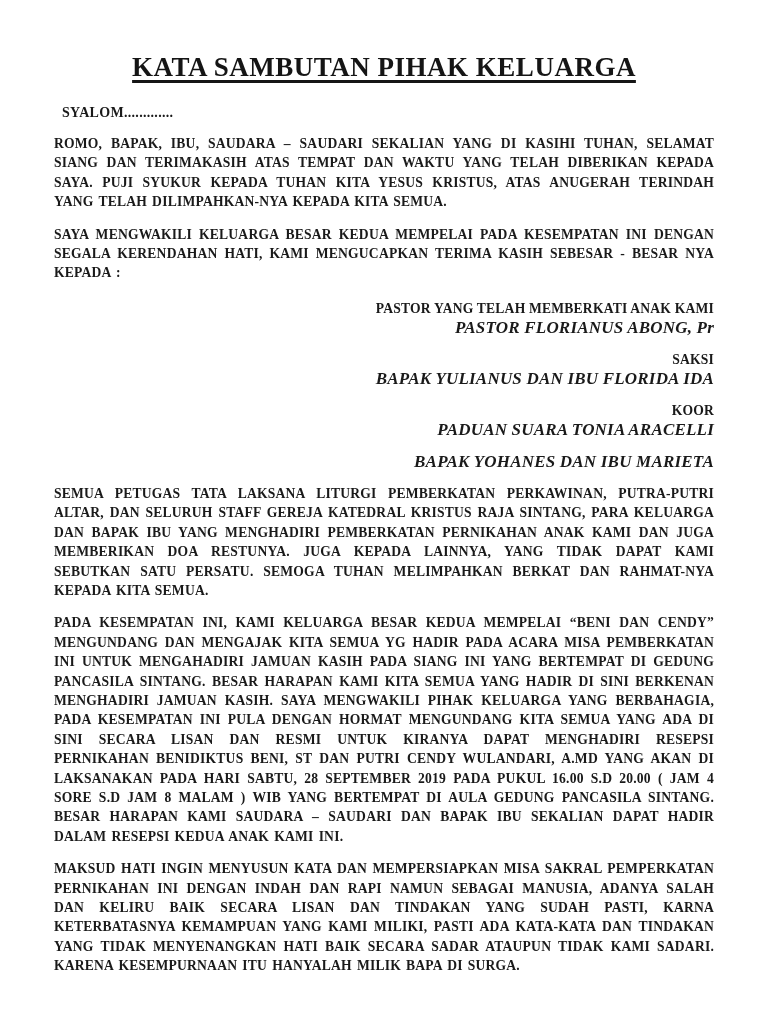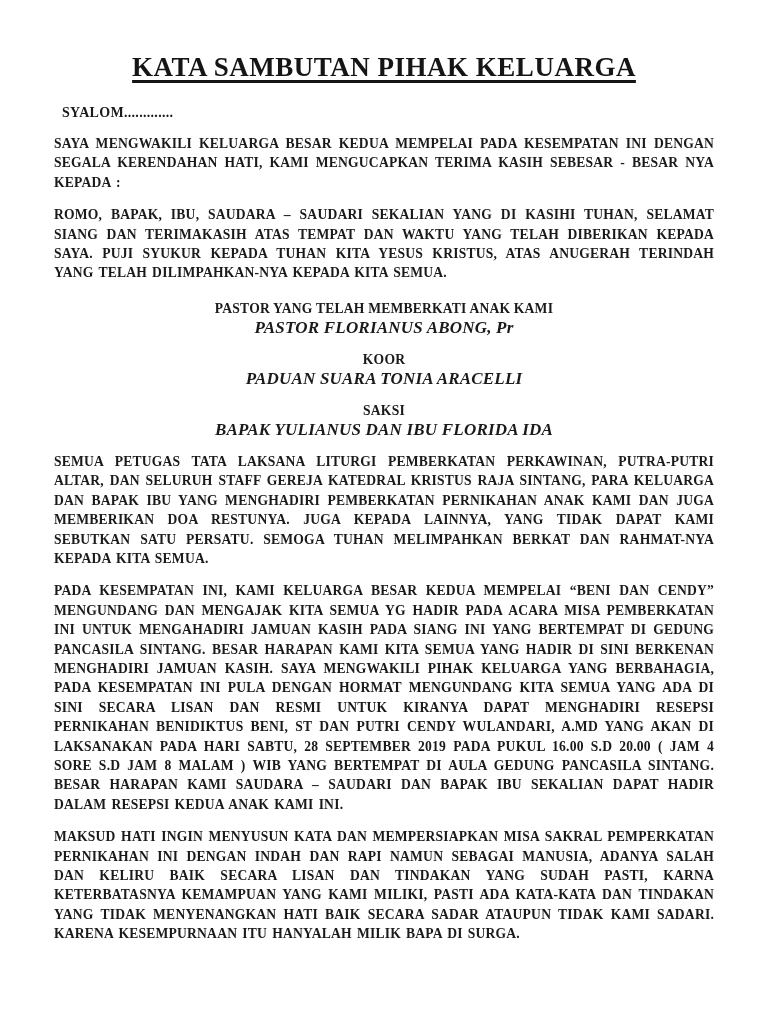--- a/index.html
+++ b/index.html
@@ -45,21 +45,21 @@
     font-weight: 600;
     line-height: 19.4px;
     text-align: justify;
     letter-spacing: 0.2px;
     word-spacing: 1.5px;
   }
   .ack-list {
     margin: 16px 0 12px 0;
   }
   .ack {
-    text-align: center;
+    text-align: right;
     margin-bottom: 13px;
   }
   .ack-role {
     font-size: 13.6px;
     font-weight: bold;
     line-height: 19px;
     letter-spacing: 0.2px;
   }
   .ack-name {
     font-size: 17px;
@@ -71,42 +71,43 @@
 </style>
 </head>
 <body>
 
 <div class="page">
 
   <h1 class="doc-title">KATA SAMBUTAN PIHAK KELUARGA</h1>
 
   <p class="salutation">SYALOM.............</p>
 
+  <p class="body-para">ROMO, BAPAK, IBU, SAUDARA – SAUDARI SEKALIAN YANG DI KASIHI TUHAN, SELAMAT SIANG DAN TERIMAKASIH ATAS TEMPAT DAN WAKTU YANG TELAH DIBERIKAN KEPADA SAYA. PUJI SYUKUR KEPADA TUHAN KITA YESUS KRISTUS, ATAS ANUGERAH TERINDAH YANG TELAH DILIMPAHKAN-NYA KEPADA KITA SEMUA.</p>
+
   <p class="body-para">SAYA MENGWAKILI KELUARGA BESAR KEDUA MEMPELAI PADA KESEMPATAN INI DENGAN SEGALA KERENDAHAN HATI, KAMI MENGUCAPKAN TERIMA KASIH SEBESAR - BESAR NYA KEPADA :</p>
-
-  <p class="body-para">ROMO, BAPAK, IBU, SAUDARA – SAUDARI SEKALIAN YANG DI KASIHI TUHAN, SELAMAT SIANG DAN TERIMAKASIH ATAS TEMPAT DAN WAKTU YANG TELAH DIBERIKAN KEPADA SAYA. PUJI SYUKUR KEPADA TUHAN KITA YESUS KRISTUS, ATAS ANUGERAH TERINDAH YANG TELAH DILIMPAHKAN-NYA KEPADA KITA SEMUA.</p>
 
   <div class="ack-list">
 
     <div class="ack">
       <div class="ack-role">PASTOR YANG TELAH MEMBERKATI ANAK KAMI</div>
       <div class="ack-name">PASTOR FLORIANUS ABONG, Pr</div>
     </div>
 
     <div class="ack">
+      <div class="ack-role">SAKSI</div>
+      <div class="ack-name">BAPAK YULIANUS DAN IBU FLORIDA IDA</div>
+    </div>
+
+    <div class="ack">
       <div class="ack-role">KOOR</div>
       <div class="ack-name">PADUAN SUARA TONIA ARACELLI</div>
     </div>
 
     <div class="ack">
-      <div class="ack-role">SAKSI</div>
-      <div class="ack-name">BAPAK YULIANUS DAN IBU FLORIDA IDA</div>
-    </div>
-
-    <div class="ack">
+      <div class="ack-name">BAPAK YOHANES DAN IBU MARIETA</div>
     </div>
 
   </div>
 
   <p class="body-para">SEMUA PETUGAS TATA LAKSANA LITURGI PEMBERKATAN PERKAWINAN, PUTRA-PUTRI ALTAR, DAN SELURUH STAFF GEREJA KATEDRAL KRISTUS RAJA SINTANG, PARA KELUARGA DAN BAPAK IBU YANG MENGHADIRI PEMBERKATAN PERNIKAHAN ANAK KAMI DAN JUGA MEMBERIKAN DOA RESTUNYA. JUGA KEPADA LAINNYA, YANG TIDAK DAPAT KAMI SEBUTKAN SATU PERSATU. SEMOGA TUHAN MELIMPAHKAN BERKAT DAN RAHMAT-NYA KEPADA KITA SEMUA.</p>
 
   <p class="body-para">PADA KESEMPATAN INI, KAMI KELUARGA BESAR KEDUA MEMPELAI “BENI DAN CENDY” MENGUNDANG DAN MENGAJAK KITA SEMUA YG HADIR PADA ACARA MISA PEMBERKATAN INI UNTUK MENGAHADIRI JAMUAN KASIH PADA SIANG INI YANG BERTEMPAT DI GEDUNG PANCASILA SINTANG. BESAR HARAPAN KAMI KITA SEMUA YANG HADIR DI SINI BERKENAN MENGHADIRI JAMUAN KASIH. SAYA MENGWAKILI PIHAK KELUARGA YANG BERBAHAGIA, PADA KESEMPATAN INI PULA DENGAN HORMAT MENGUNDANG KITA SEMUA YANG ADA DI SINI SECARA LISAN DAN RESMI UNTUK KIRANYA DAPAT MENGHADIRI RESEPSI PERNIKAHAN BENIDIKTUS BENI, ST DAN PUTRI CENDY WULANDARI, A.MD YANG AKAN DI LAKSANAKAN PADA HARI SABTU, 28 SEPTEMBER 2019 PADA PUKUL 16.00 S.D 20.00 ( JAM 4 SORE S.D JAM 8 MALAM ) WIB YANG BERTEMPAT DI AULA GEDUNG PANCASILA SINTANG. BESAR HARAPAN KAMI SAUDARA – SAUDARI DAN BAPAK IBU SEKALIAN DAPAT HADIR DALAM RESEPSI KEDUA ANAK KAMI INI.</p>
 
   <p class="body-para">MAKSUD HATI INGIN MENYUSUN KATA DAN MEMPERSIAPKAN MISA SAKRAL PEMPERKATAN PERNIKAHAN INI DENGAN INDAH DAN RAPI NAMUN SEBAGAI MANUSIA, ADANYA SALAH DAN KELIRU BAIK SECARA LISAN DAN TINDAKAN YANG SUDAH  PASTI, KARNA KETERBATASNYA KEMAMPUAN YANG KAMI MILIKI, PASTI ADA KATA-KATA DAN TINDAKAN   YANG TIDAK MENYENANGKAN HATI BAIK SECARA SADAR ATAUPUN TIDAK KAMI SADARI. KARENA KESEMPURNAAN ITU HANYALAH MILIK BAPA DI SURGA.</p>
 

